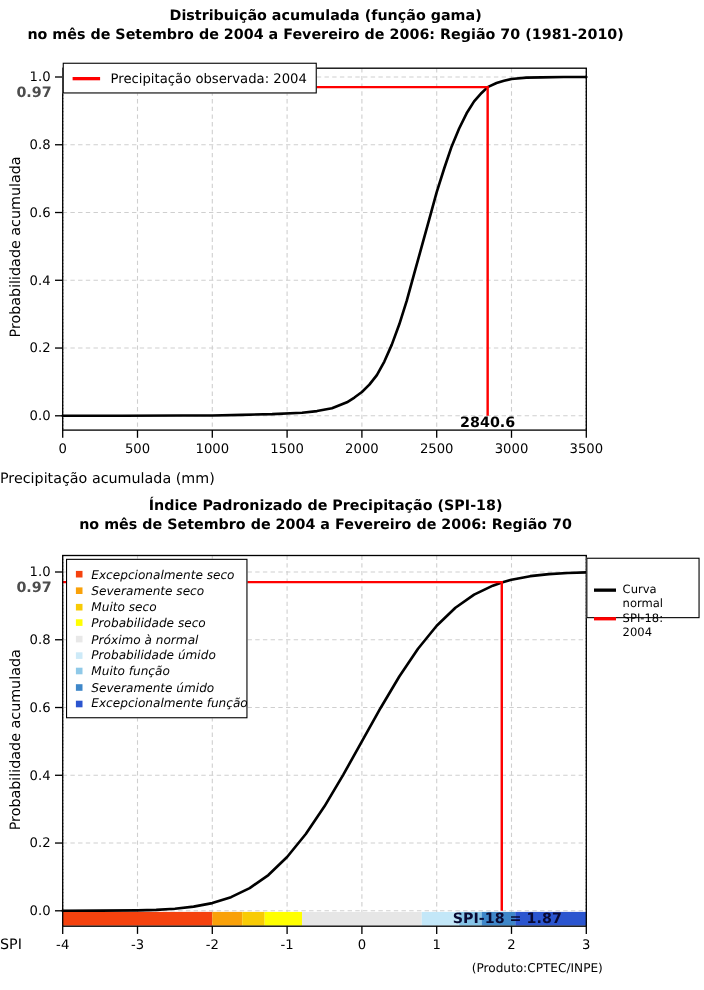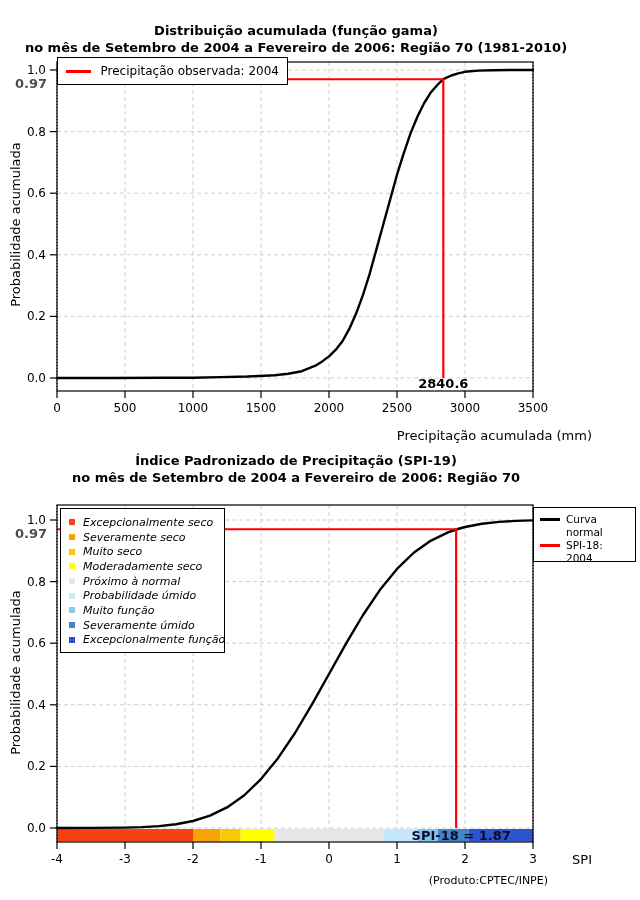--- a/index.html
+++ b/index.html
@@ -1,35 +1,35 @@
 <!DOCTYPE html>
 <html><head>
 <meta charset="utf-8">
 <style>
   html,body{margin:0;padding:0;background:#ffffff;}
   #stage{position:relative;width:640px;height:900px;background:#fff;
          font-family:"DejaVu Sans","Liberation Sans",sans-serif;color:#000;overflow:hidden;}
   .title-block{position:absolute;left:0;width:592px;text-align:center;
                font-size:13px;font-weight:bold;line-height:17px;}
-  .axis-label-x{position:absolute;left:0;width:592px;text-align:right;font-size:13px;}
+  .axis-label-x{position:absolute;left:0;width:592px;text-align:left;font-size:13px;}
   .axis-label-y{position:absolute;width:200px;text-align:center;font-size:13px;
                 transform:rotate(-90deg);}
   .legend-box{position:absolute;background:#fff;border:1.5px solid #000;box-sizing:border-box;}
   .legend-row{display:flex;align-items:center;}
   .line-swatch{display:inline-block;height:0;border-top:3px solid #000;}
   .sq-swatch{display:inline-block;width:6px;height:6px;}
   #legend-obs{left:57px;top:57px;width:231px;height:28px;padding:4px 8px;}
   #legend-obs .legend-row{height:100%;}
   #legend-obs .line-swatch{width:30px;margin-right:10px;border-color:#FF0000;}
   #legend-obs span.lab{font-size:12px;white-space:nowrap;}
   #legend-cat{left:60px;top:508px;width:165px;height:145px;padding:6px 5px;}
   #legend-cat .legend-row{height:14.7px;font-style:italic;}
   #legend-cat .sq-swatch{margin:0 8px 0 3px;flex:none;}
   #legend-cat span.lab{font-size:11px;white-space:nowrap;}
-  #legend-curve{left:533px;top:507px;width:103px;height:55px;padding:5px 4px;}
+  #legend-curve{left:533px;top:507px;width:103px;height:55px;padding:22px 4px;}
   #legend-curve .legend-row{min-height:14px;align-items:flex-start;}
   #legend-curve .line-swatch{width:20px;margin:5px 6px 0 2px;flex:none;}
   #legend-curve span.lab{font-size:10.5px;line-height:13px;max-width:60px;}
   svg text{font-family:"DejaVu Sans","Liberation Sans",sans-serif;}
 </style>
 </head>
 <body>
 
 <div id="stage">
 
@@ -133,57 +133,57 @@
       <text x="46" y="647.2" font-size="12" fill="#000" text-anchor="end">0.6</text>
       <line x1="50" y1="581.6" x2="57" y2="581.6" stroke="#000" stroke-width="1.2"></line>
       <text x="46" y="585.6" font-size="12" fill="#000" text-anchor="end">0.8</text>
       <line x1="50" y1="520" x2="57" y2="520" stroke="#000" stroke-width="1.2"></line>
       <text x="46" y="524" font-size="12" fill="#000" text-anchor="end">1.0</text>
       <text x="47" y="538.24" font-size="13" fill="#4D4D4D" text-anchor="end" font-weight="bold">0.97</text>
       <text x="461.16" y="839.5" font-size="13" fill="#0A0A33" text-anchor="middle" font-weight="bold">SPI-18 = 1.87</text>
       <text x="548" y="884" font-size="11" fill="#000" text-anchor="end">(Produto:CPTEC/INPE)</text>
     </svg>
 
-  <div class="title-block" style="top:22px;">
+  <div class="title-block" style="top:6px;">
     <div>Distribuição acumulada (função gama)</div>
     <div>no mês de Setembro de 2004 a Fevereiro de 2006: Região 70 (1981-2010)</div>
   </div>
   <div class="axis-label-y" style="left:-85px;top:217px;">Probabilidade acumulada</div>
   <div class="axis-label-x" style="top:428px;">Precipitação acumulada (mm)</div>
 
   <div class="legend-box" id="legend-obs">
     <div class="legend-row">
       <span class="line-swatch"></span>
       <span class="lab">Precipitação observada: 2004</span>
     </div>
   </div>
 
   <div class="title-block" style="top:452px;">
-    <div>Índice Padronizado de Precipitação (SPI-19)</div>
+    <div>Índice Padronizado de Precipitação (SPI-18)</div>
     <div>no mês de Setembro de 2004 a Fevereiro de 2006: Região 70</div>
   </div>
   <div class="axis-label-y" style="left:-85px;top:665px;">Probabilidade acumulada</div>
   <div class="axis-label-x" style="top:852px;">SPI</div>
 
   <div class="legend-box" id="legend-cat">
       <div class="legend-row">
         <span class="sq-swatch" style="background: rgb(245, 66, 14);"></span>
         <span class="lab">Excepcionalmente seco</span>
       </div>
       <div class="legend-row">
         <span class="sq-swatch" style="background: rgb(249, 161, 9);"></span>
         <span class="lab">Severamente seco</span>
       </div>
       <div class="legend-row">
         <span class="sq-swatch" style="background: rgb(248, 203, 5);"></span>
         <span class="lab">Muito seco</span>
       </div>
       <div class="legend-row">
         <span class="sq-swatch" style="background: rgb(255, 255, 0);"></span>
-        <span class="lab">Moderadamente seco</span>
+        <span class="lab">Probabilidade seco</span>
       </div>
       <div class="legend-row">
         <span class="sq-swatch" style="background: rgb(232, 232, 232);"></span>
         <span class="lab">Próximo à normal</span>
       </div>
       <div class="legend-row">
         <span class="sq-swatch" style="background: rgb(205, 234, 248);"></span>
         <span class="lab">Probabilidade úmido</span>
       </div>
       <div class="legend-row">

